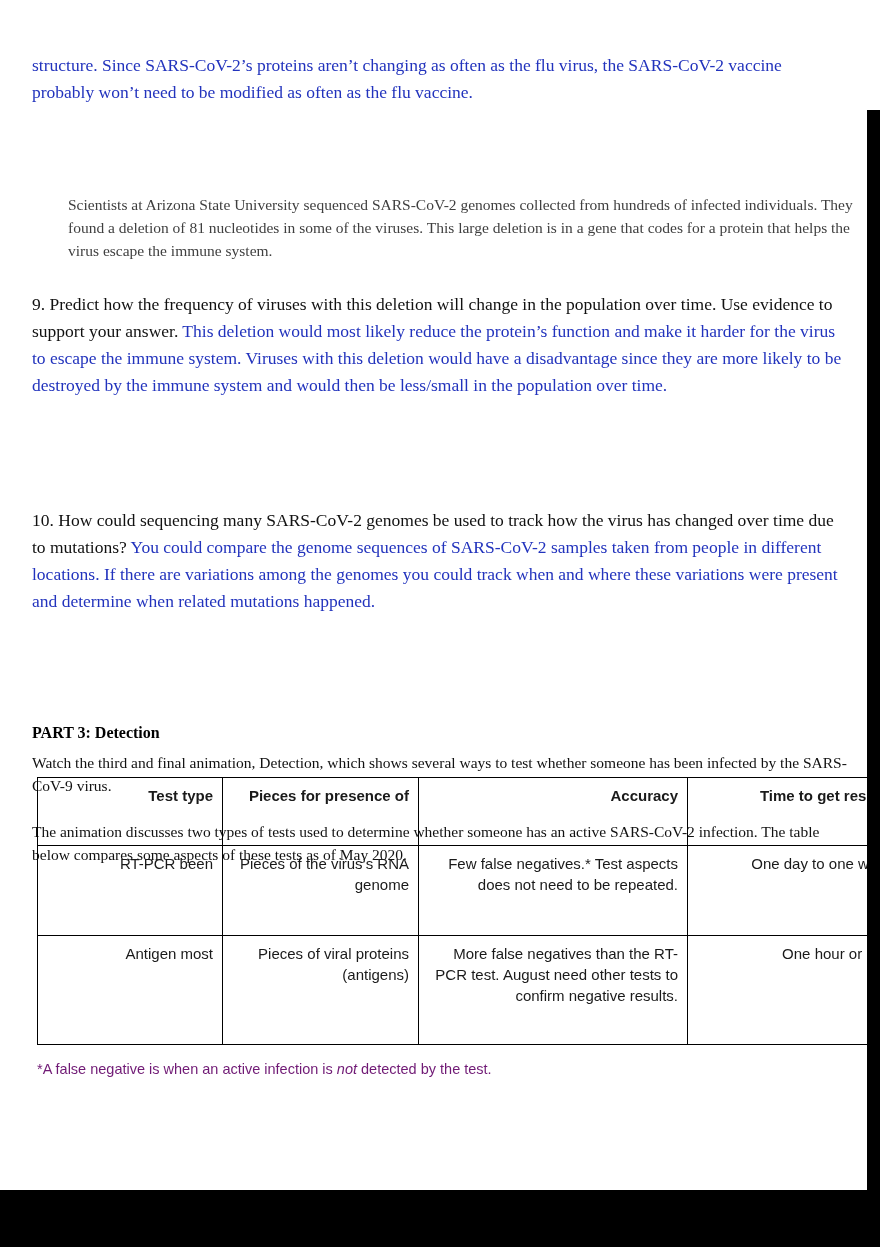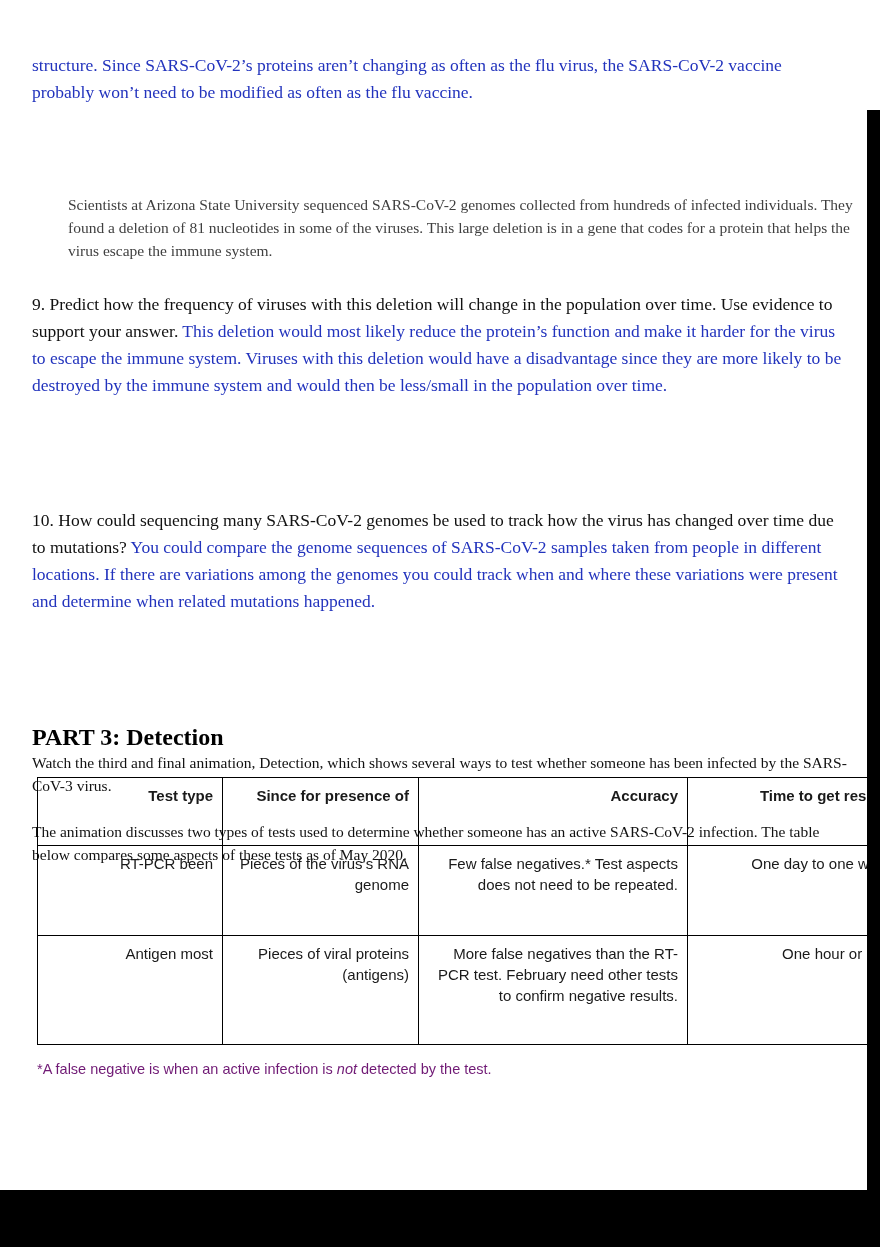--- a/index.html
+++ b/index.html
@@ -9,21 +9,21 @@
     position: relative;
     overflow: hidden;
     font-family: "Liberation Serif", "DejaVu Serif", serif;
   }
   .abs { position: absolute; margin: 0; }
   .para-lg { font-size: 17.5px; line-height: 27px; z-index: 1; }
   .para-md { font-size: 15.5px; line-height: 23px; z-index: 1; }
   .blue   { color: var(--answer-blue, #2233bd); }
   .black  { color: #111111; }
   .gray   { color: var(--paragraph-gray, #3f3f3f); margin-left: 36px; }
-  .heading { font-size: 24px; font-weight: bold; color: #000; z-index: 1; }
+  .heading { font-size: 16px; font-weight: bold; color: #000; z-index: 1; }
 
   
   .tbl {
     position: absolute;
     left: 37px; top: 777px;
     width: 789px;
     border-collapse: collapse;
     background: transparent;
     font-family: "Liberation Sans", "DejaVu Sans", sans-serif;
     font-size: 15px;
@@ -81,42 +81,42 @@
   <p class="abs para-lg blue" style="left:32px; top:12px; width:816px;margin-top:40px;">structure. Since SARS-CoV-2’s proteins aren’t changing as often as the flu virus, the SARS-CoV-2 vaccine probably won’t need to be modified as often as the flu vaccine.</p>
 
   <p class="abs para-md gray" style="left:32px; top:193px; width:816px;">Scientists at Arizona State University sequenced SARS-CoV-2 genomes collected from hundreds of infected individuals. They found a deletion of 81 nucleotides in some of the viruses. This large deletion is in a gene that codes for a protein that helps the virus escape the immune system.</p>
 
   <p class="abs para-lg" style="left:32px; top:291px; width:812px;"><span class="black">9. Predict how the frequency of viruses with this deletion will change in the population over time. Use evidence to support your answer. </span><span class="blue">This  deletion would most likely reduce the protein’s function and make it harder for the virus to escape the immune system.  Viruses with this deletion would have a disadvantage since they are more likely to be destroyed by the immune system and would then be less/small in the population over time.</span></p>
 
   <p class="abs para-lg" style="left:32px; top:507px; width:812px;"><span class="black">10. How could sequencing many SARS-CoV-2 genomes be used to track how the virus has changed over time due to mutations? </span><span class="blue">You could compare the genome sequences of SARS-CoV-2 samples taken from people in different locations. If there are variations among the genomes you could track when and where these variations were present and determine when related mutations happened.</span></p>
 
   <p class="abs heading" style="left:32px; top:724px;">PART 3: Detection</p>
 
-  <p class="abs para-md black" style="left:32px; top:751px; width:816px;">Watch the third and final animation, Detection, which shows several ways to test whether someone has been infected by the SARS-CoV-3 virus.</p>
+  <p class="abs para-md black" style="left:32px; top:751px; width:816px;">Watch the third and final animation, Detection, which shows several ways to test whether someone has been infected by the SARS-CoV-9 virus.</p>
 
   <p class="abs para-md black" style="left:32px; top:820px; width:816px;">The animation discusses two types of tests used to determine whether someone has an active SARS-CoV-2 infection. The table below compares some aspects of these tests as of May 2020.</p>
 
   <table class="tbl">
     <tbody>
       <tr class="hrow">
         <th class="col1">Test type</th>
-        <th class="col2">Since for presence of</th>
+        <th class="col2">Pieces for presence of</th>
         <th class="col3">Accuracy</th>
         <th class="col4">Time to get results</th>
       </tr>
       <tr class="row1">
         <td>RT-PCR been</td>
         <td>Pieces of the virus’s RNA genome</td>
         <td>Few false negatives.* Test aspects does not need to be repeated.</td>
         <td>One day to one week</td>
       </tr>
       <tr class="row2">
         <td>Antigen most</td>
         <td>Pieces of viral proteins (antigens)</td>
-        <td>More false negatives than the RT-PCR test. February need other tests to confirm negative results.</td>
+        <td>More false negatives than the RT-PCR test. August need other tests to confirm negative results.</td>
         <td>One hour or less</td>
       </tr>
     </tbody>
   </table>
 
   <p class="footnote"><span>*A false negative is when an active infection is </span><span class="it">not</span><span> detected by the test.</span></p>
 
   <div class="right-strip"></div>
   <div class="bottom-bar"></div>
 

